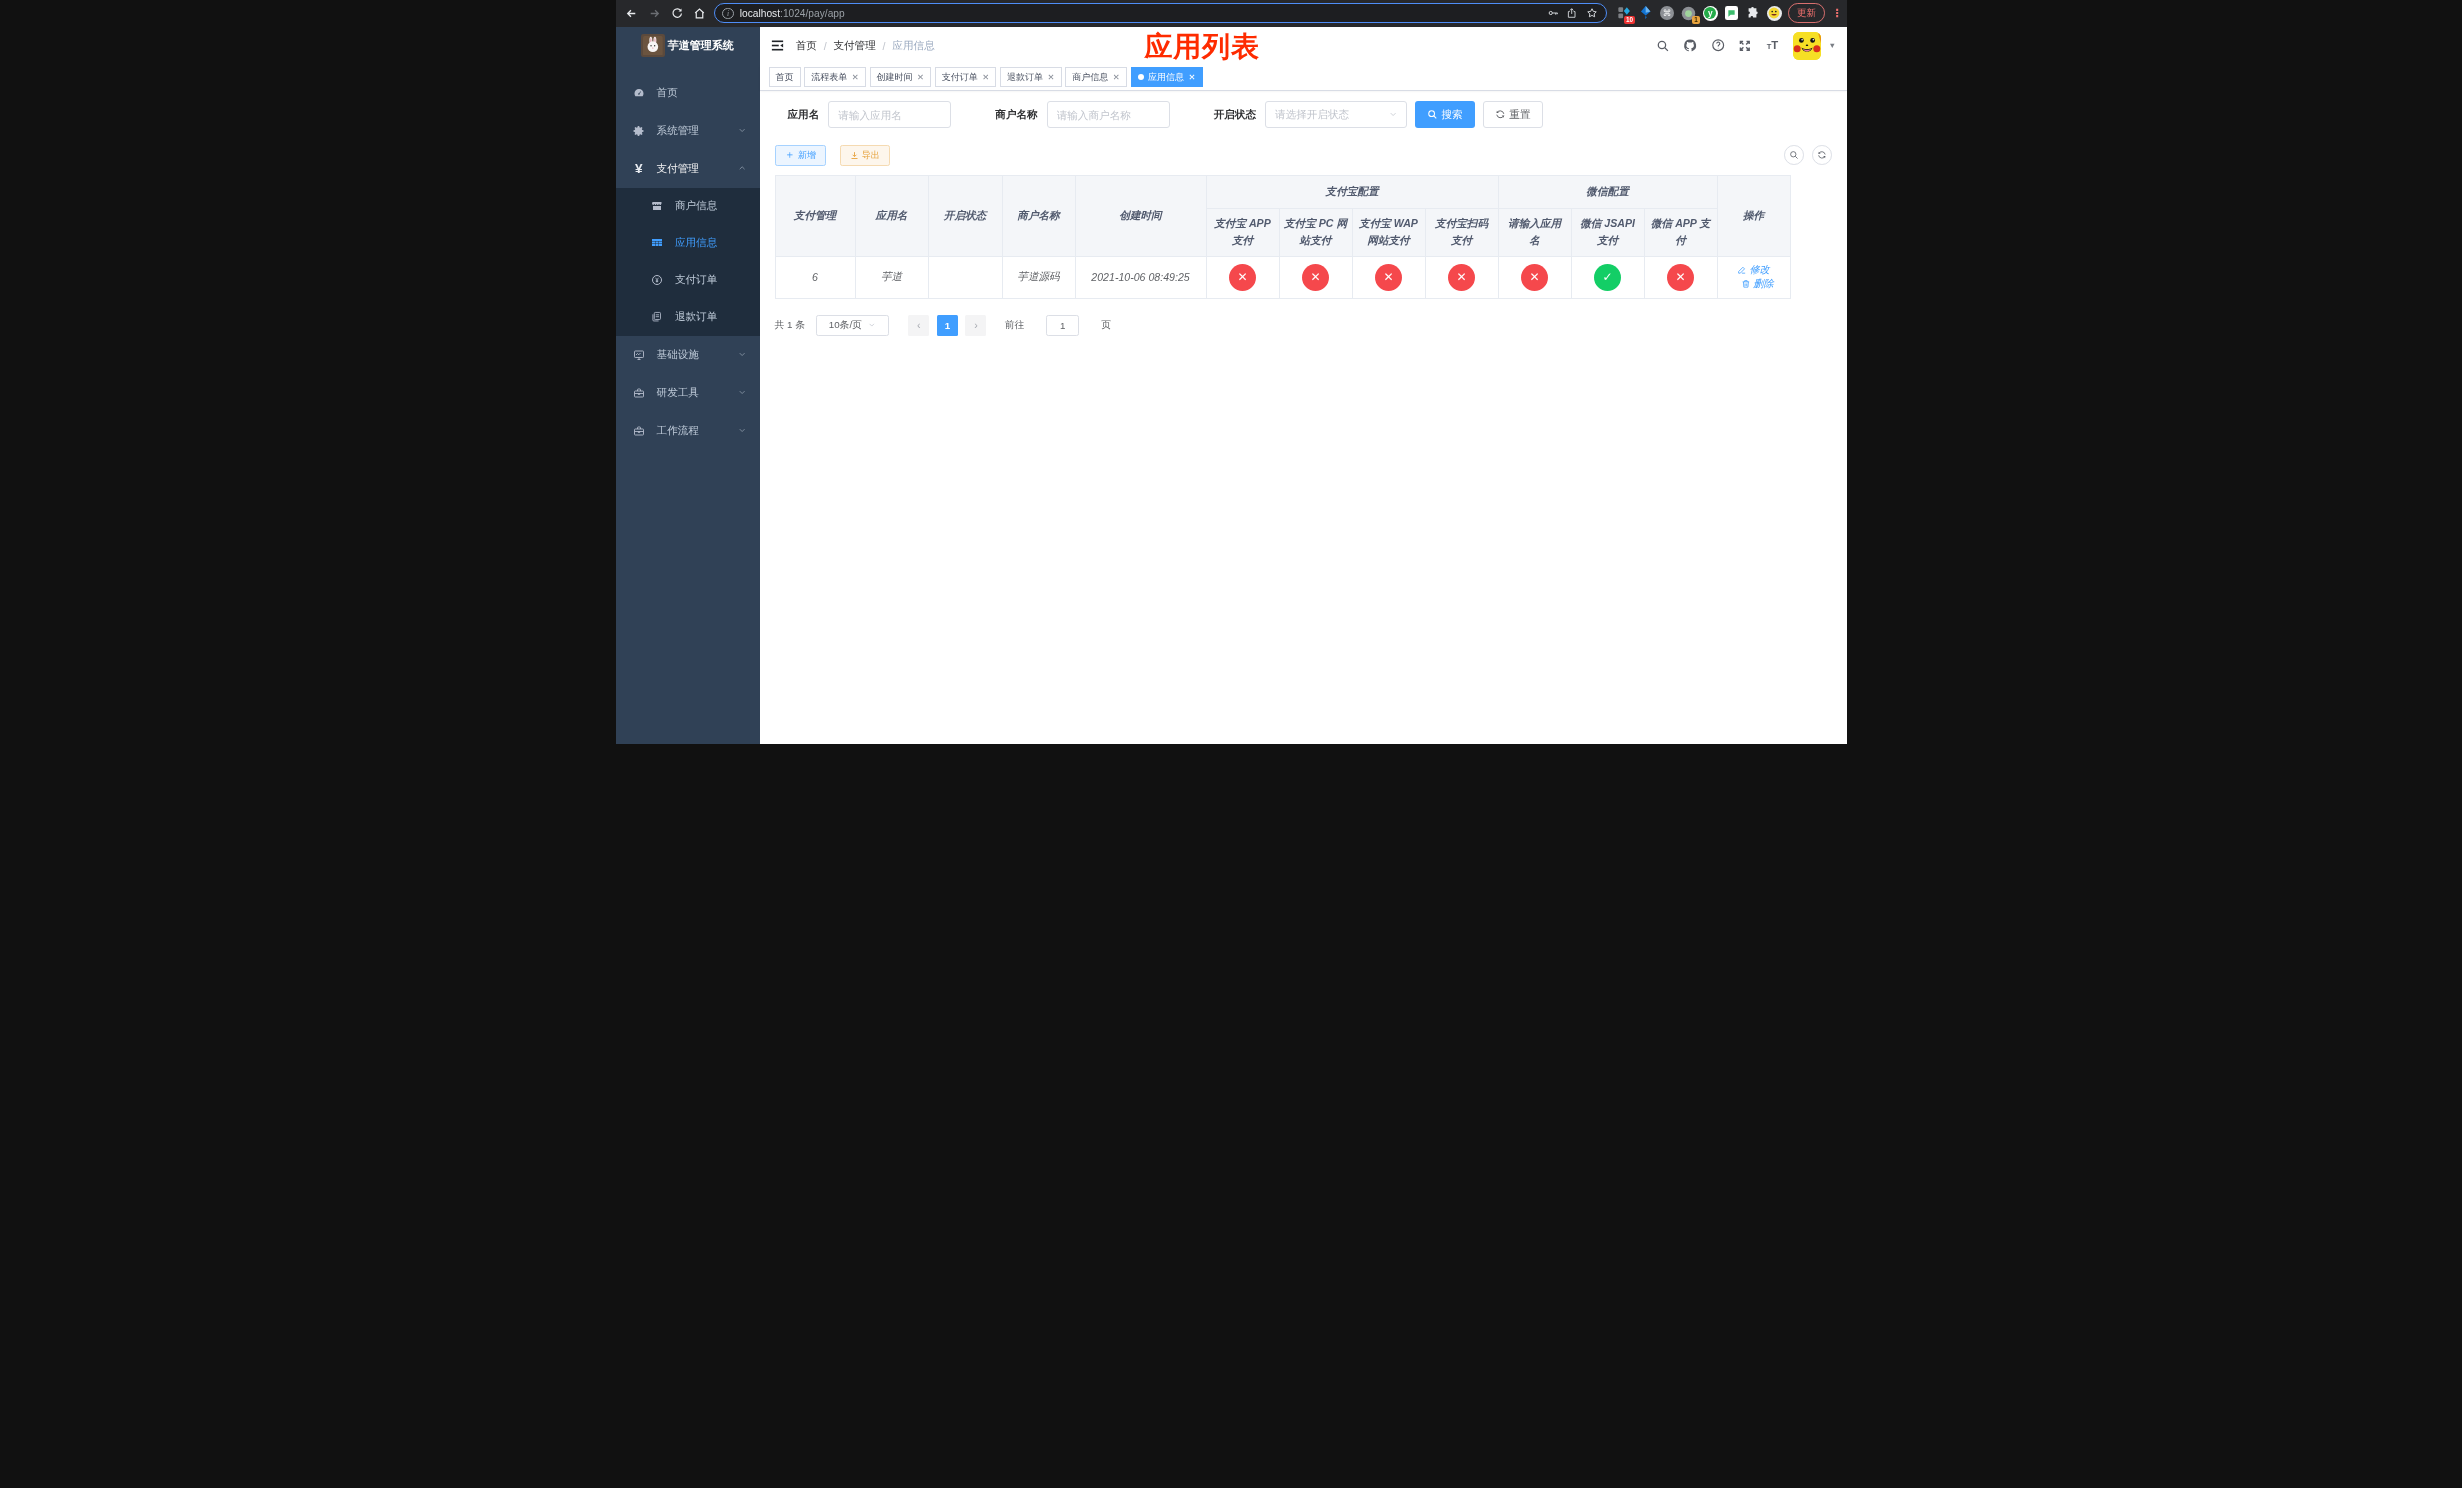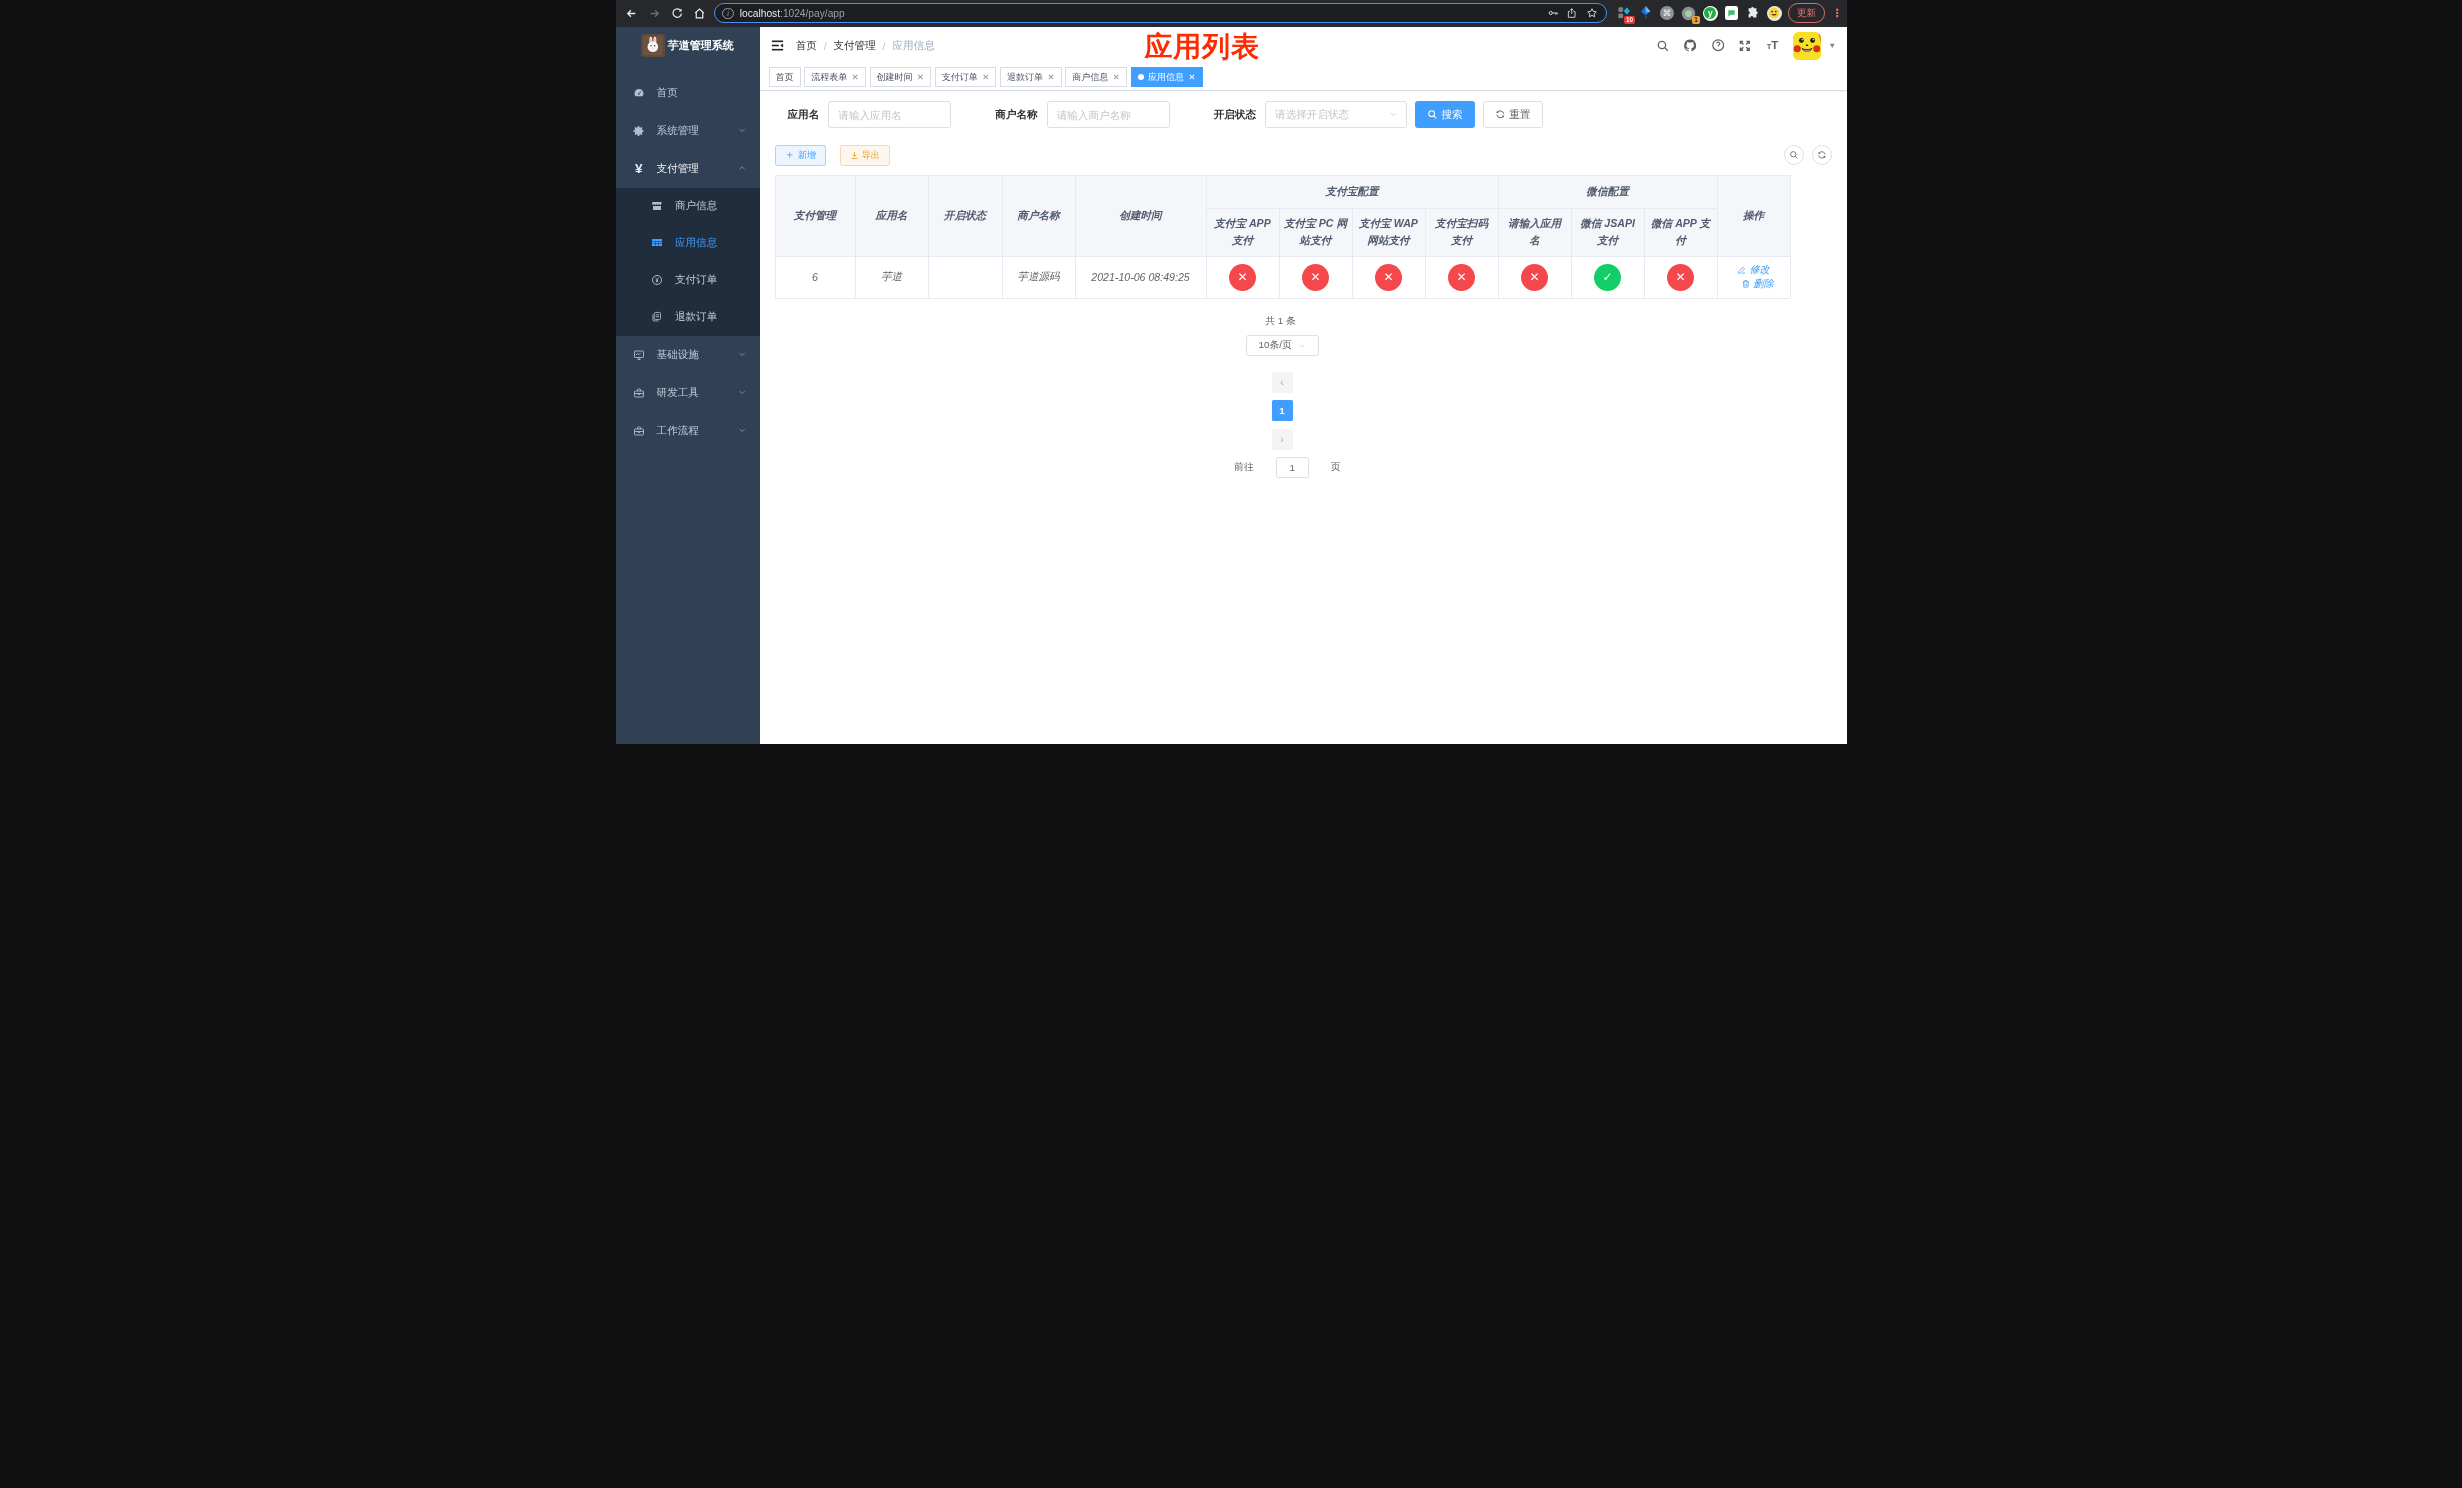--- a/index.html
+++ b/index.html
@@ -114,22 +114,22 @@
   .st-no { background:#f5484c; }
   .st-yes { background:#13ce66; }
   .switch { width:30px; height:15px; border-radius:7.6px; margin:0 auto; position:relative; }
   .sw-on { background:#2d9cf2; }
   .switch .knob { position:absolute; top:1.5px; width:12px; height:12px; border-radius:50%; background:#fff; }
   .sw-on .knob { right:1.5px; }
   .act-link { color:#409eff; font-size:10.2px; display:inline-flex; align-items:center; gap:2.3px; cursor:pointer; }
   .act-link + .act-link { margin-left:7.6px; }
 
   
-  .pager { width:1015px; margin-top:16px; display:flex; align-items:center; justify-content:center;
-           font-size:9.8px; color:#606266; gap:7.6px;flex-direction:column; }
+  .pager { width:1015px; margin-top:16px; display:flex; align-items:center; justify-content:flex-start;
+           font-size:9.8px; color:#606266; gap:7.6px; }
   .pg-total { margin-right:3px; }
   .pg-size { width:73px; height:21px; border:0.8px solid #dcdfe6; border-radius:2.3px; display:flex;
              align-items:center; justify-content:center; gap:6px; color:#606266; }
   .pg-size .chev { color:#c0c4cc; font-size:7.6px; }
   .pg-btn { width:21px; height:21px; background:#f4f4f5; border-radius:1.5px; display:flex; align-items:center;
             justify-content:center; color:#a8abb2; font-size:10.6px; }
   .pg-page { width:21px; height:21px; background:#409eff; color:#fff; border-radius:1.5px; display:flex;
              align-items:center; justify-content:center; font-weight:bold; }
   .pg-goto { display:flex; align-items:center; gap:22px; margin-left:10.6px; }
   .pg-input { width:33px; height:21px; border:0.8px solid #dcdfe6; border-radius:2.3px; text-align:center;

